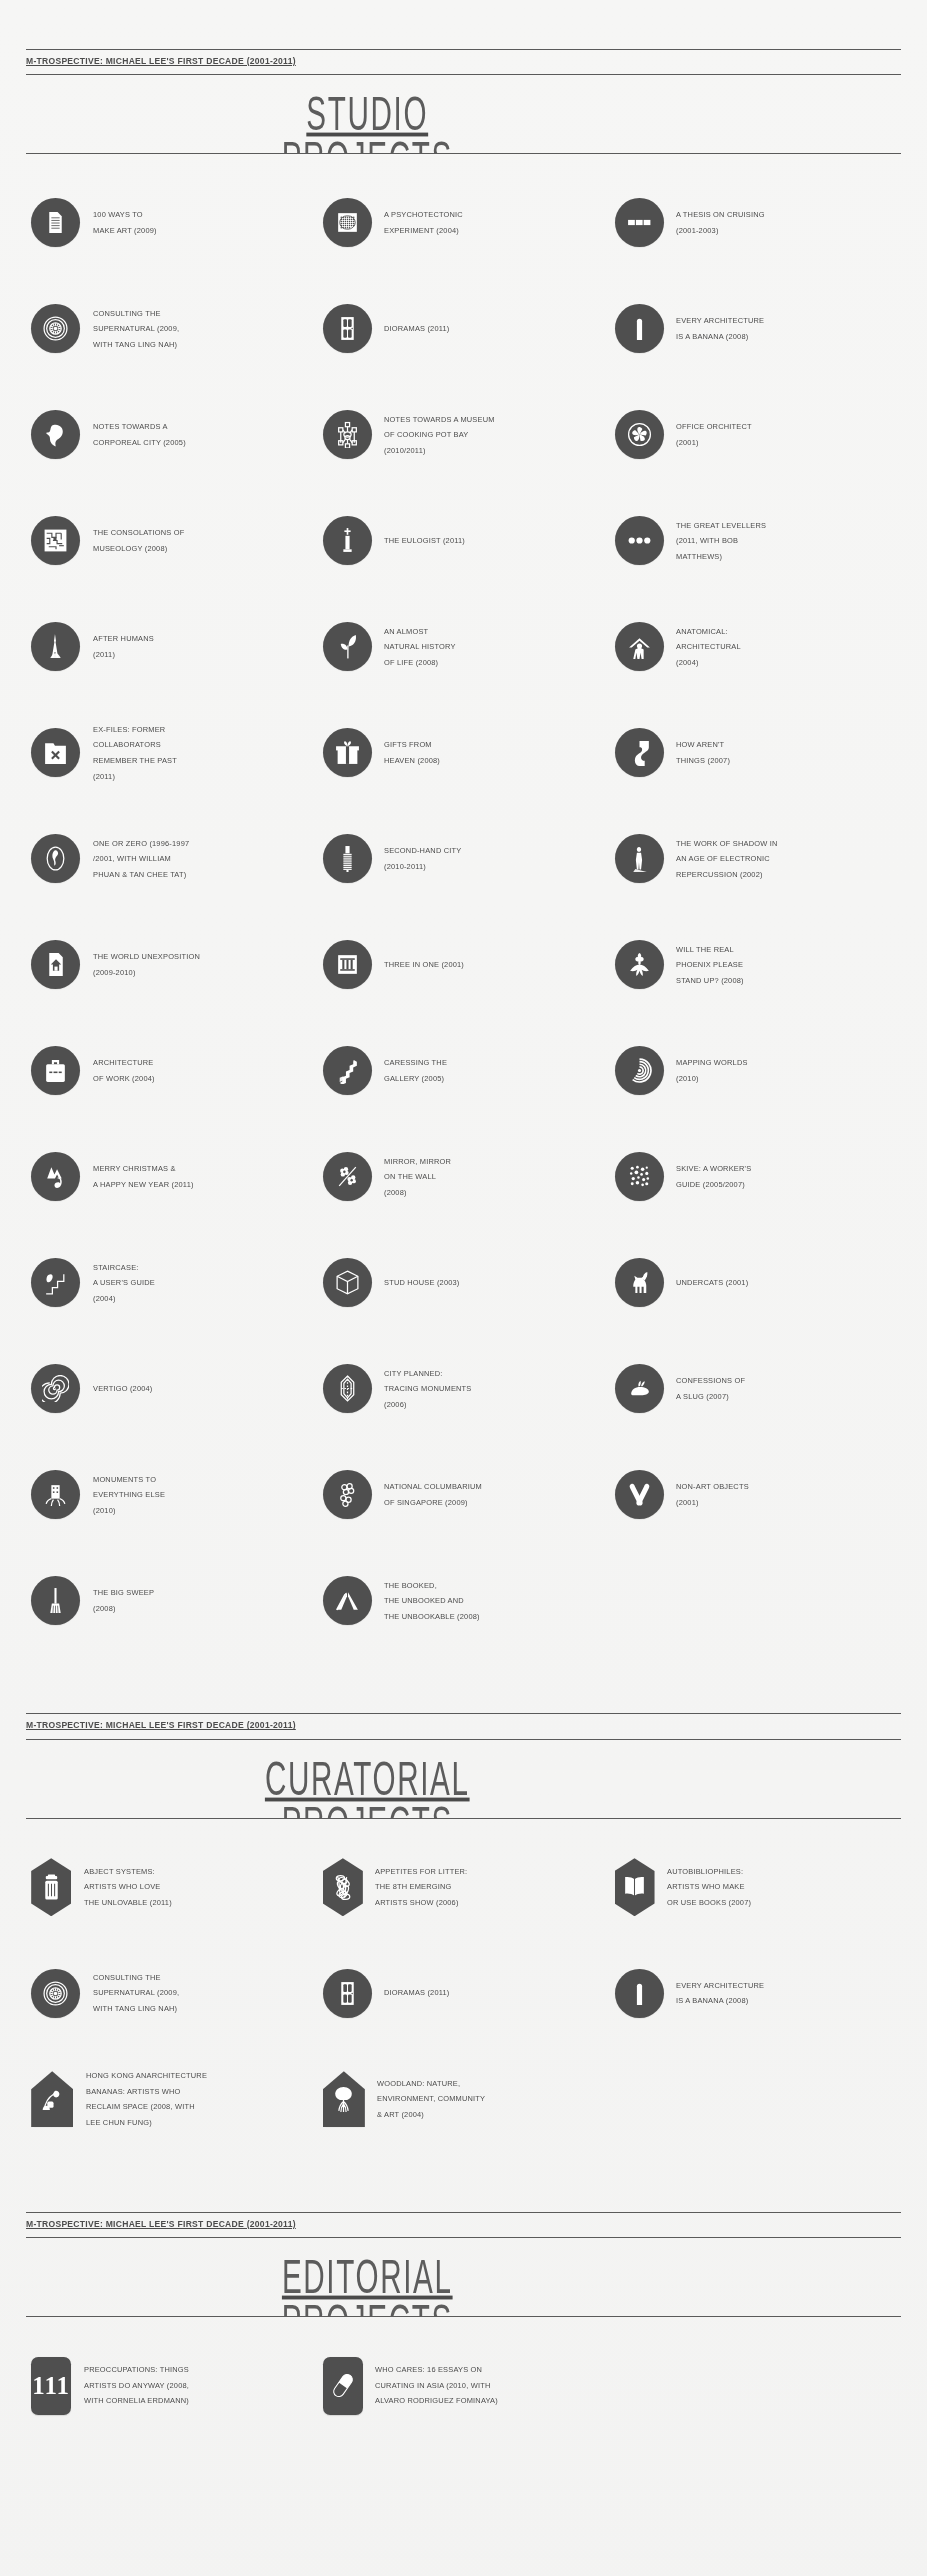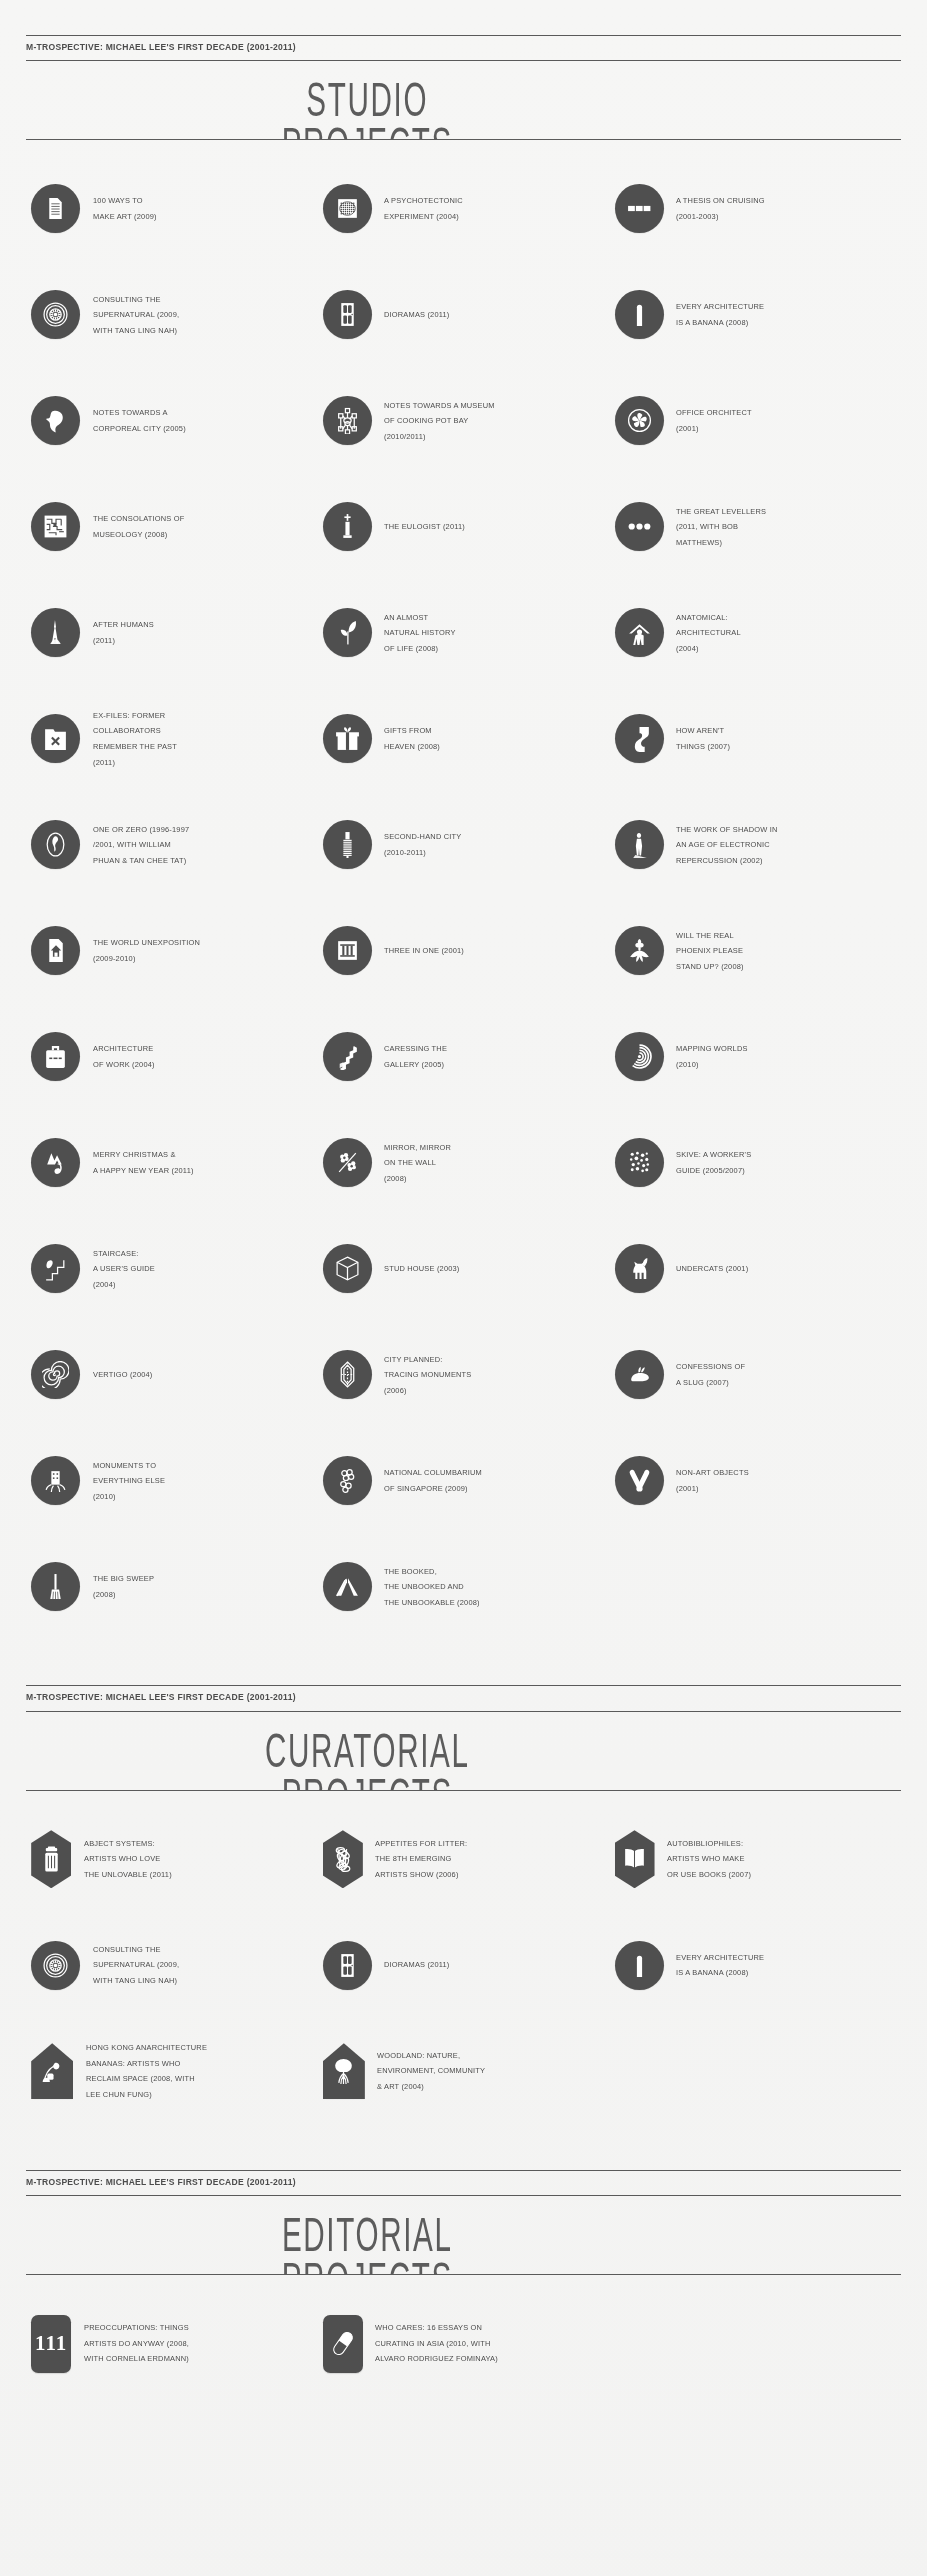--- a/index.html
+++ b/index.html
@@ -15,21 +15,21 @@
   .page {
     width: 927px;
     min-height: 2680px;
     background: linear-gradient(180deg,#f6f6f5 0%, #f3f3f2 100%);
     position: relative;
     padding: 0 0 20.6px 0;
   }
 
   
   .section { padding: 0 26px; }
-  .sec-head { padding-top: 35px; }
+  .sec-head { padding-top: 49px; text-decoration: underline; }
   .rule-top, .rule-mid, .rule-bot {
     border-top: 1px solid #5a5a5a;
     width: 100%;
   }
   .rule-mid { margin-top: 3.1px; }
   .kicker {
     font-size: 9.3px;
     letter-spacing: 0.3px;
     font-weight: 700;
     color: #4c4c4c;
@@ -92,21 +92,21 @@
   }
   .badge.rounded-rect {
     border-radius: 7.2px;
     width: 40px;
     height: 58px;
   }
   .badge svg { display: block; }
   .badge .num {
     color: #fff;
     font-family: "Liberation Serif", serif;
-    font-size: 21px;
+    font-size: 25px;
     font-weight: 700;
     letter-spacing: 1px;
   }
   .label {
     font-size: 8px;
     line-height: 1.95;
     color: #4c4c4c;
     letter-spacing: 0.2px;
     text-transform: uppercase;
     transform: scaleX(0.93);

